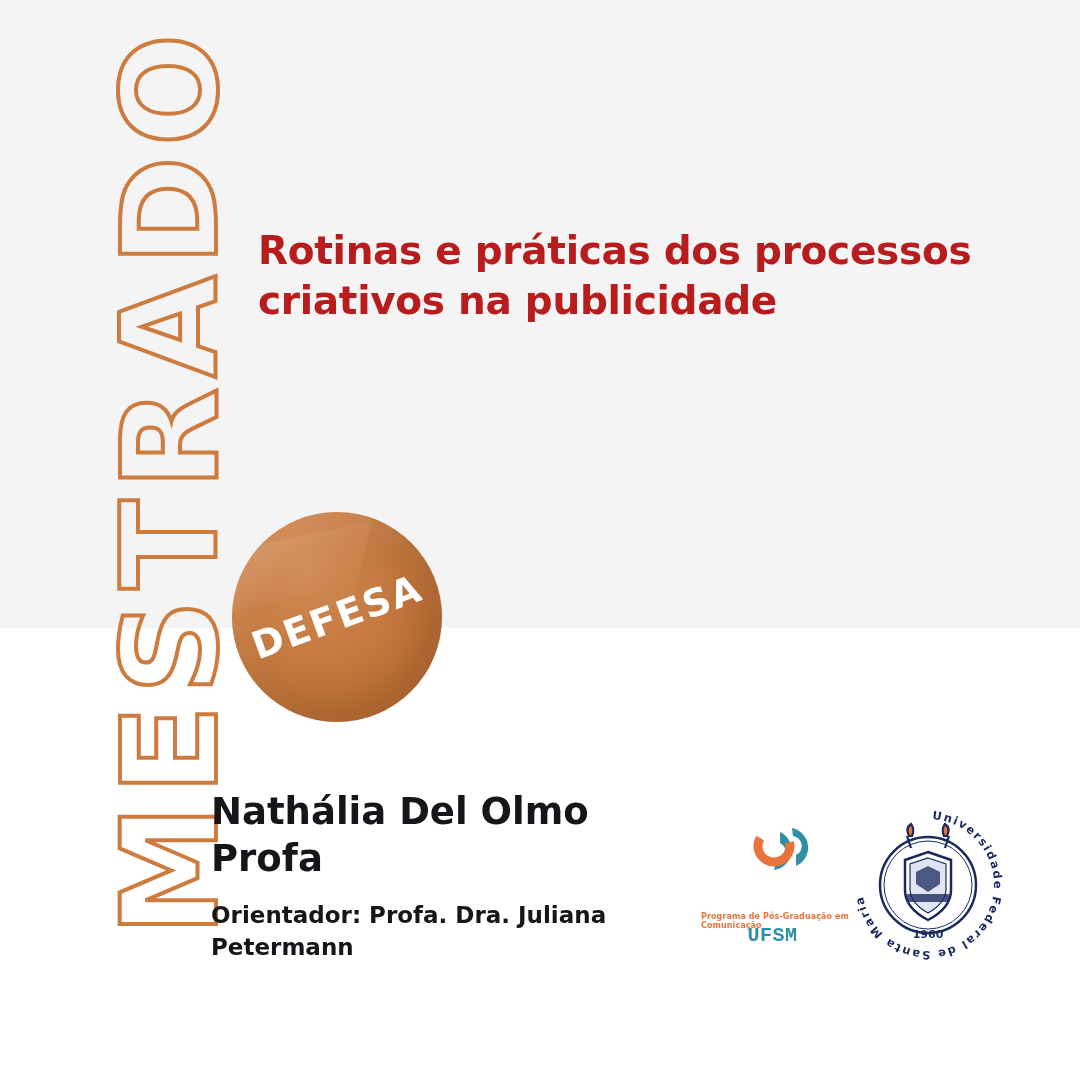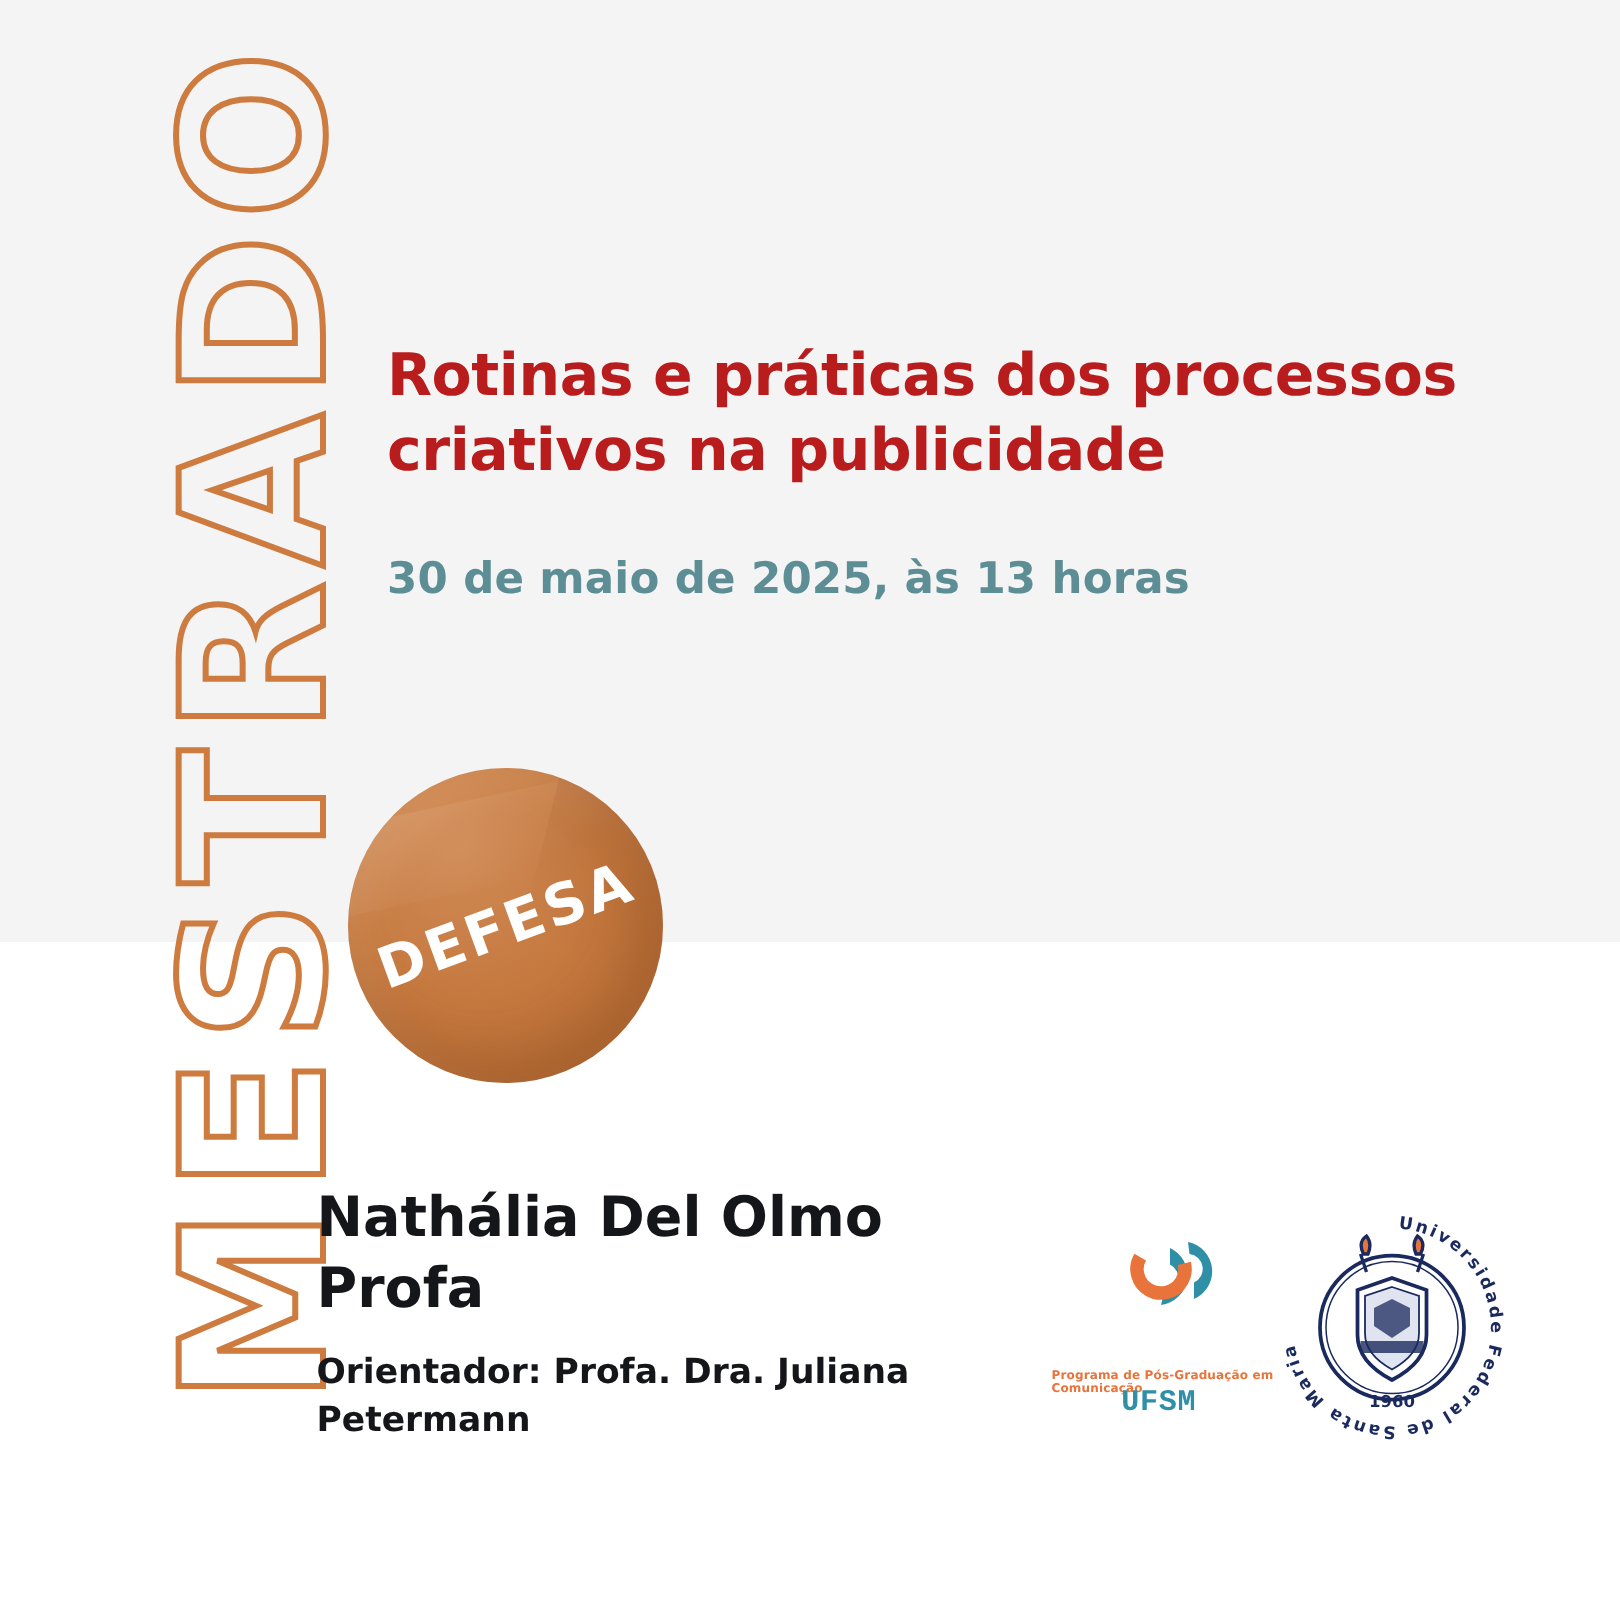--- a/index.html
+++ b/index.html
@@ -245,21 +245,20 @@
 
   <div class="bg-top"></div>
   <div class="bg-bottom"></div>
 
   <div class="vertical-word">
     <span>MESTRADO</span>
   </div>
 
   <div class="title">Rotinas e práticas dos processos criativos na publicidade</div>
 
-  <div class="datetime">30 de maio de 2025, às 13 horas</div>
 
   <div class="badge">
     <div class="badge-text">
       <span>DEFESA</span>
     </div>
   </div>
 
   <div class="author">Nathália Del Olmo Profa</div>
   <div class="advisor">Orientador: Profa. Dra. Juliana Petermann</div>
 

